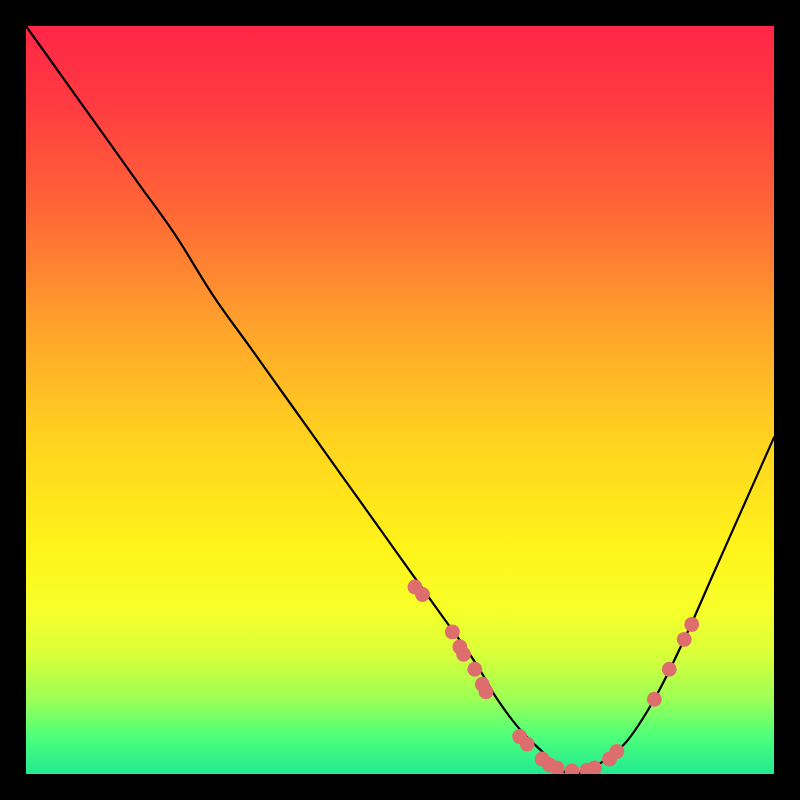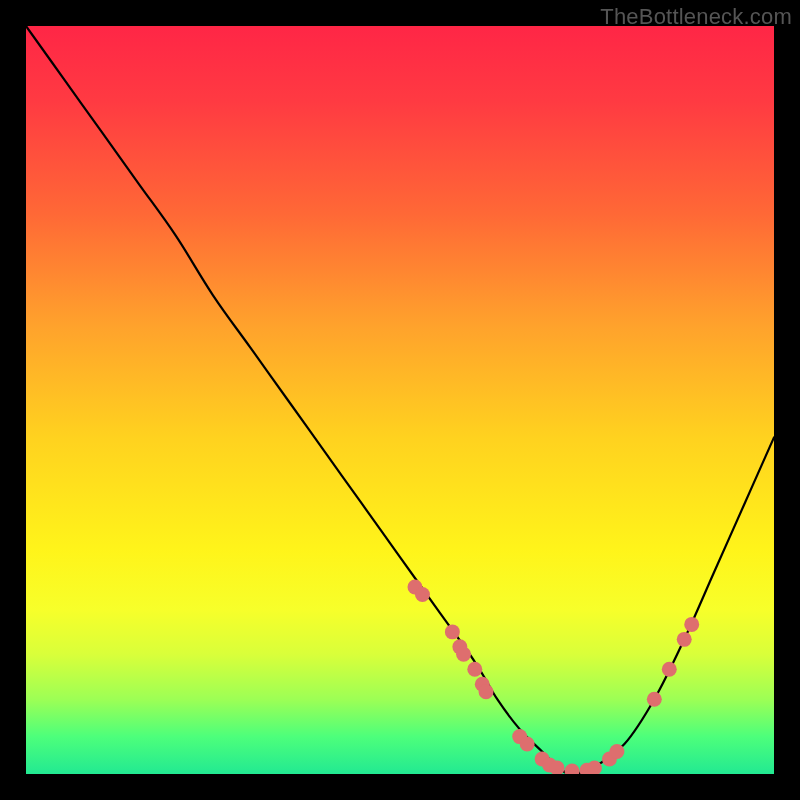--- a/index.html
+++ b/index.html
@@ -67,21 +67,20 @@
   }
   .dot {
     fill: #de6e6e;
     stroke: none;
   }
 </style>
 </head>
 <body>
 
 <div class="outer">
-  <div class="watermark">TheBottleneck.com</div>
   <div class="plot">
     <div class="grad"></div>
     <svg class="curve" viewBox="0 0 100 100" preserveAspectRatio="none">
       <path id="curve-path" class="curve-path" d="M 0 0 C 0.8999999999999999 1.26, 3.2 4.48, 5 7 C 6.8 9.52, 8.2 11.48, 10 14 C 11.8 16.52, 13.2 18.48, 15 21 C 16.8 23.52, 18.2 25.3, 20 28 C 21.8 30.7, 23.2 33.3, 25 36 C 26.8 38.7, 28.2 40.480000000000004, 30 43.00000000000001 C 31.8 45.52000000000001, 33.2 47.480000000000004, 35 50 C 36.8 52.519999999999996, 38.2 54.48, 40 57 C 41.8 59.52, 43.2 61.48, 45 64 C 46.8 66.52, 48.199999999999996 68.48, 50 71 C 51.800000000000004 73.52, 53.20000000000001 75.48, 55.00000000000001 78 C 56.800000000000004 80.52, 58.56 82.84, 60 85 C 61.44 87.16, 61.92 88.38, 63 90 C 64.08 91.62, 64.92 92.74, 66 94 C 67.08 95.26, 68.1 96.1, 69 97 C 69.9 97.9, 70.28 98.46, 71 99 C 71.72 99.54, 72.1 100, 73 100 C 73.9 100, 74.74 99.72, 76 99 C 77.26 98.28, 78.56 97.62, 80 96 C 81.44 94.38, 82.56 92.52, 84 90 C 85.44 87.48, 86.56 85.06, 88 82 C 89.44 78.94, 90.56 76.24, 92 73 C 93.44 69.76, 94.56 67.24, 96 64 C 97.44 60.76, 99.28 56.62, 100 55" vector-effect="non-scaling-stroke"></path>
       <g id="markers">
           <circle class="dot" cx="52" cy="75" r="1" vector-effect="non-scaling-stroke"></circle>
           <circle class="dot" cx="53" cy="76" r="1" vector-effect="non-scaling-stroke"></circle>
           <circle class="dot" cx="56.99999999999999" cy="81" r="1" vector-effect="non-scaling-stroke"></circle>
           <circle class="dot" cx="57.99999999999999" cy="83" r="1" vector-effect="non-scaling-stroke"></circle>
           <circle class="dot" cx="58.5" cy="84" r="1" vector-effect="non-scaling-stroke"></circle>

